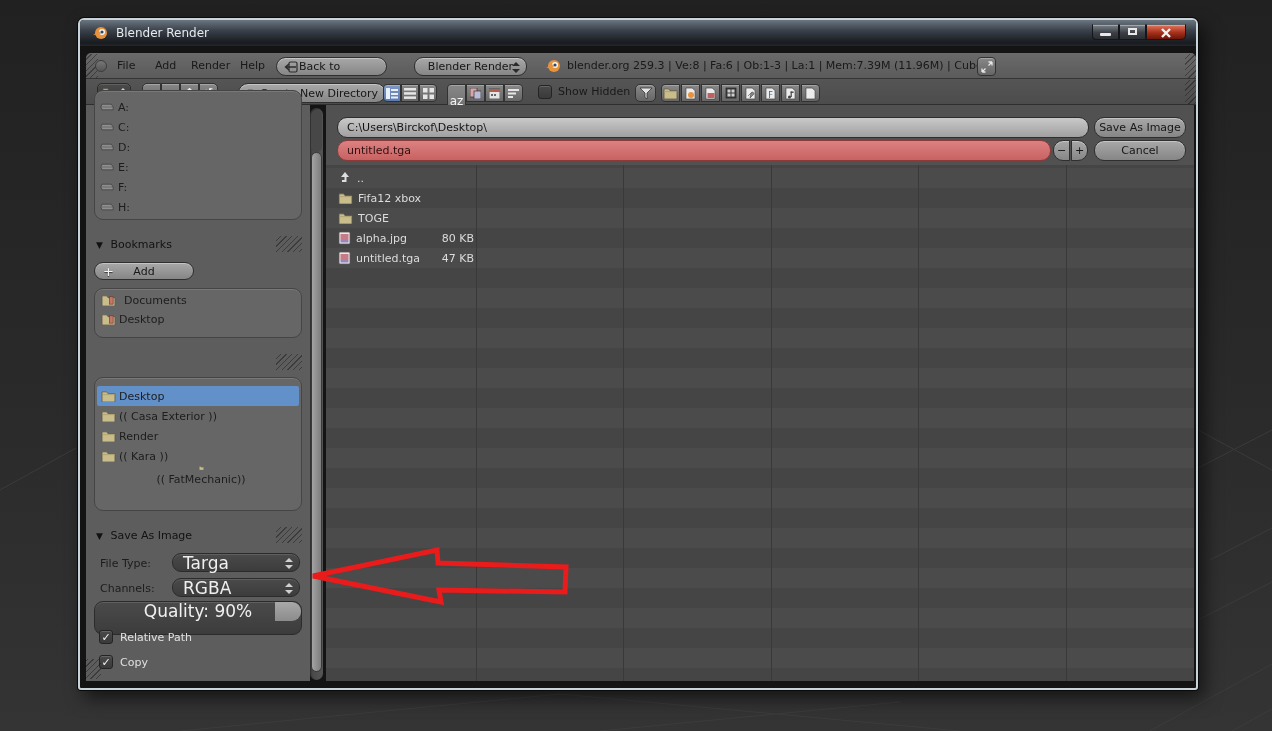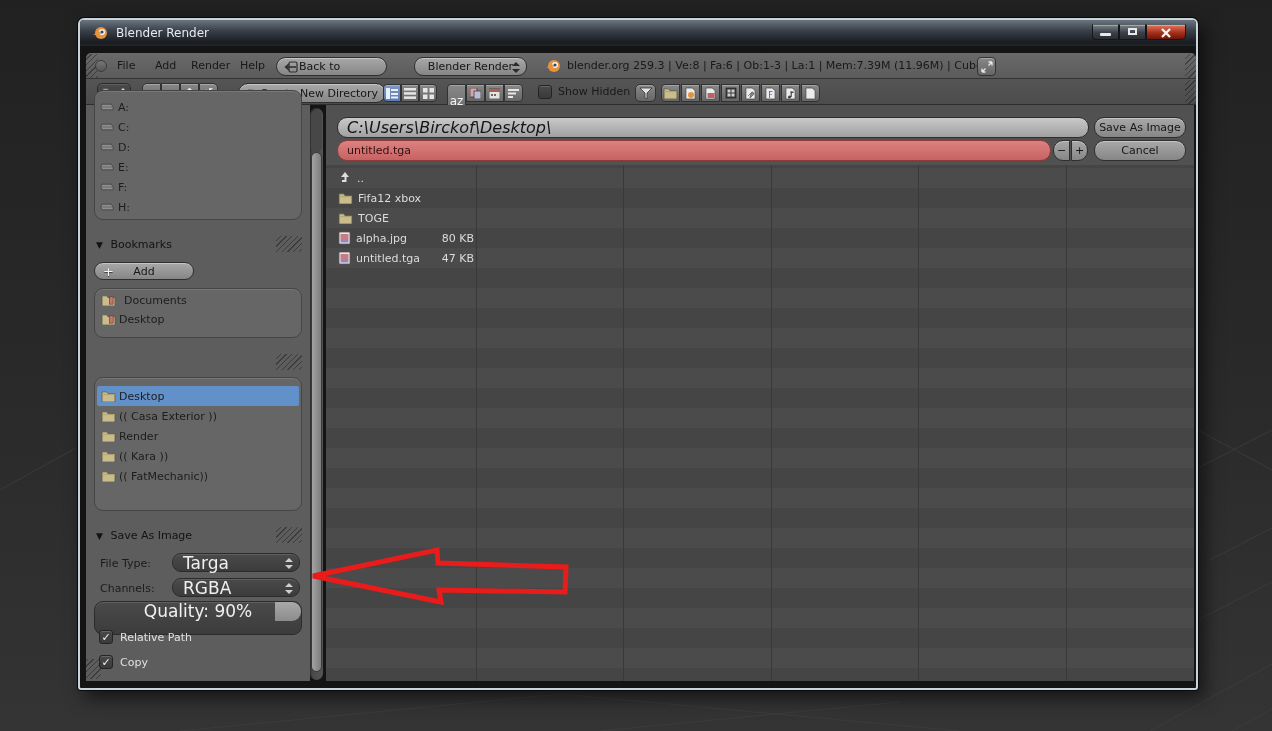--- a/index.html
+++ b/index.html
@@ -416,21 +416,21 @@
           <use href="#i-folder"></use>
         </svg>
       <span>Render</span>
     </div>
     <div class="side-item" style="padding-left:6px;">
       <svg width="15" height="12">
           <use href="#i-folder"></use>
         </svg>
       <span>(( Kara ))</span>
     </div>
-    <div class="side-item" style="padding-left:6px;">
+    <div class="side-item" style="padding-left:6px;flex-direction:column;">
       <svg width="15" height="12">
           <use href="#i-folder"></use>
         </svg>
       <span>(( FatMechanic))</span>
     </div>
   </div>
 
   <div class="abs panel-hdr" style="left:96px;top:529px;">
     <span style="font-size:9px;">▼</span>
     <span style="margin-left:4px;">Save As Image</span>
@@ -461,21 +461,21 @@
   <div class="abs" style="left:120px;top:656px;font-size:11px;color:#e0e0e0;">Copy</div>
 
   <div class="abs corner" style="left:83px;top:659px;width:18px;height:20px;"></div>
 
   <div class="abs scroll-track" style="left:310px;top:108px;width:13px;height:572px;"></div>
   <div class="abs" style="left:311px;top:110px;width:11px;height:42px;border-radius:6px;background:#474747;"></div>
   <div class="abs scroll-thumb" style="left:311px;top:152px;width:11px;height:520px;"></div>
 
   <div class="abs" style="left:326px;top:105px;width:868px;height:576px;background:#515151;"></div>
 
-  <div class="abs" style="left:337px;top:117px;width:752px;height:21px;border:1px solid #2e2e2e;border-radius:10px;background:linear-gradient(#c9c9c9,#a0a0a0);font-size:16px;color:#141414;line-height:19px;padding-left:9px;font-style:italic;">
+  <div class="abs" style="left:337px;top:117px;width:752px;height:21px;border:1px solid #2e2e2e;border-radius:10px;background:linear-gradient(#c9c9c9,#a0a0a0);font-size:11px;color:#141414;line-height:19px;padding-left:9px;">
     <span>C:\Users\Birckof\Desktop\</span>
   </div>
   <div class="abs btn" style="left:1094px;top:117px;width:92px;height:21px;line-height:20px;">Save As Image</div>
 
   <div class="abs" style="left:337px;top:140px;width:714px;height:21px;border:1px solid #8c3a3a;border-radius:10px;background:linear-gradient(#dd8181,#c76262);font-size:11px;color:#321010;line-height:19px;padding-left:9px;">
     <span>untitled.tga</span>
   </div>
   <div class="abs btn" style="left:1053px;top:140px;width:17px;height:21px;line-height:19px;border-radius:10px 0 0 10px;"><span>−</span></div>
   <div class="abs btn" style="left:1071px;top:140px;width:17px;height:21px;line-height:19px;border-radius:0 10px 10px 0;"><span>+</span></div>
   <div class="abs btn" style="left:1094px;top:140px;width:92px;height:21px;line-height:20px;">Cancel</div>

